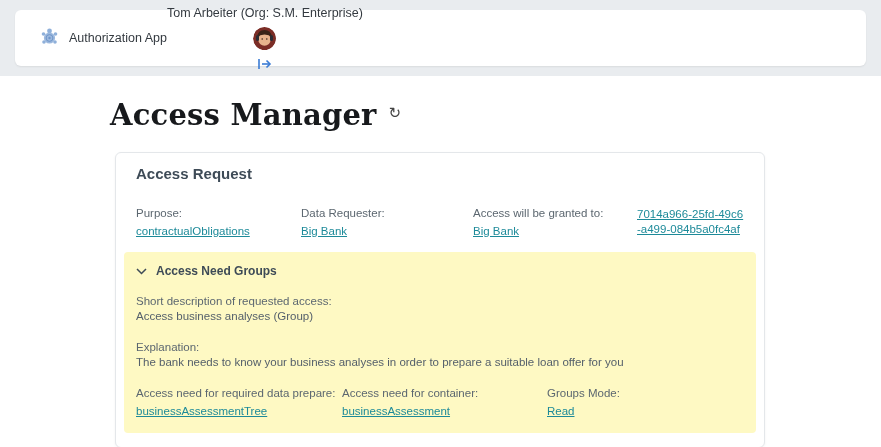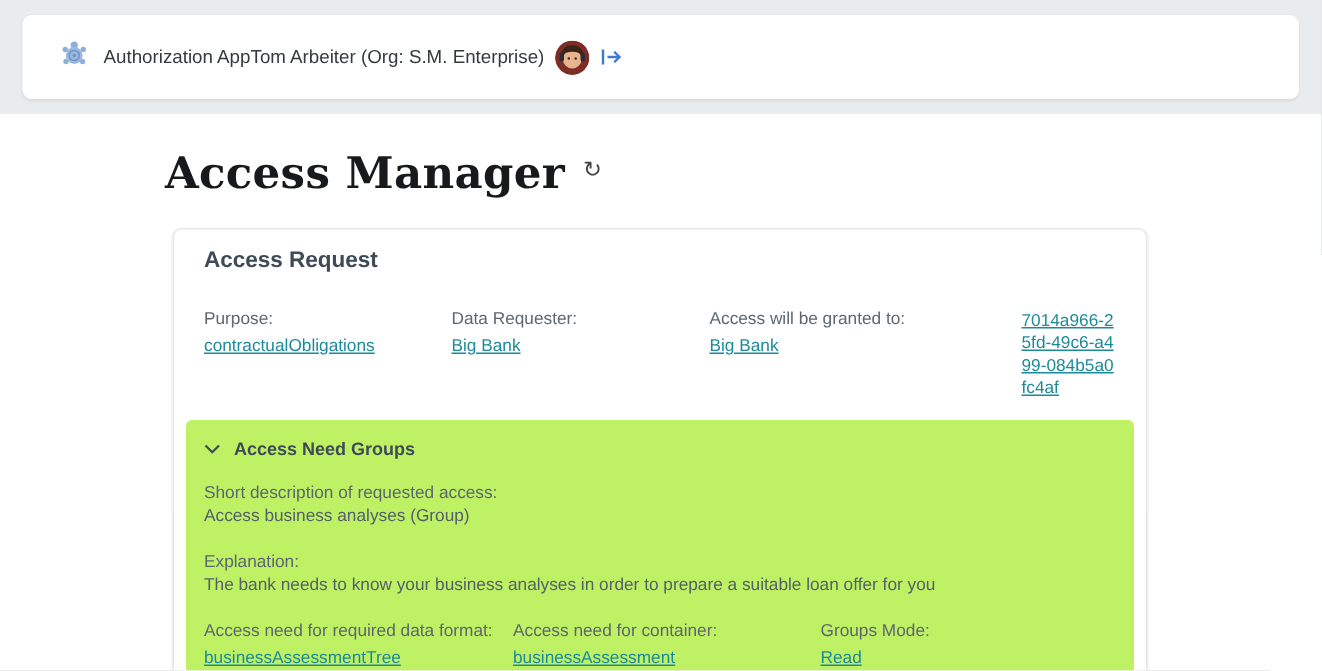--- a/index.html
+++ b/index.html
@@ -12,21 +12,21 @@
 
   
   .topbar-wrap { padding: 10px 15px; background: #e9ecef; }
   .topbar {
     height: 56px; background: #ffffff; border-radius: 6px;
     display: flex; align-items: center; justify-content: flex-start;
     padding: 0 24px; box-shadow: 0 1px 2px rgba(0,0,0,.07);
   }
   .brand { display: flex; align-items: center; gap: 9px; }
   .brand-title { font-size: 12.5px; color: #343a40; }
-  .userbox { display: flex; align-items: center; gap: 7px; }
+  .userbox { display: flex; align-items: center; gap: 7px; flex-direction: column; }
   .user-name { font-size: 12.5px; color: #343a40; }
   .avatar {
     width: 23px; height: 23px; border-radius: 50%; overflow: hidden;
     display: inline-block; cursor: pointer;
   }
   .logout { display: inline-flex; align-items: center; cursor: pointer; }
 
   
   .main { background: #ffffff; height: 379px; }
   .page-head {
@@ -51,24 +51,24 @@
 
   .fields-grid {
     display: grid; grid-template-columns: 153px 160px 152px 1fr;
     margin-top: 24px; column-gap: 12px;
   }
   .field-label { font-size: 11.5px; color: #5c6770; line-height: 15px; }
   a.tlink {
     font-size: 11.5px; color: #1d8a99; text-decoration: underline;
     line-height: 15px; display: inline-block; margin-top: 1px; cursor: pointer;
   }
-  .break { word-break: break-all; max-width: 150px; margin-left: 44px; }
+  .break { word-break: break-all; max-width: 150px; }
 
   .group-section {
-    margin-top: 13px; background: #bef264; border-radius: 4px;
+    margin-top: 13px; background: #fef9c3; border-radius: 4px;
     padding: 12px 12px 14px 12px;
   }
   .group-head {
     display: flex; align-items: center; gap: 9px; cursor: pointer;
     color: #3e4b57; font-size: 12px; font-weight: 700;
   }
   .group-head svg { display: block; }
   .block { margin-top: 16px; }
   .desc-label { font-size: 11.5px; color: #5c6770; line-height: 15px; }
   .desc-value { font-size: 11.5px; color: #55606b; line-height: 15px; }
@@ -173,21 +173,21 @@
           <div class="desc-value">Access business analyses (Group)</div>
         </div>
 
         <div class="block">
           <div class="desc-label">Explanation:</div>
           <div class="desc-value">The bank needs to know your business analyses in order to prepare a suitable loan offer for you</div>
         </div>
 
         <div class="group-grid">
           <div>
-            <div class="field-label">Access need for required data format:</div>
+            <div class="field-label">Access need for required data prepare:</div>
             <a class="tlink">businessAssessmentTree</a>
           </div>
           <div>
             <div class="field-label">Access need for container:</div>
             <a class="tlink">businessAssessment</a>
           </div>
           <div>
             <div class="field-label">Groups Mode:</div>
             <a class="tlink">Read</a>
           </div>

